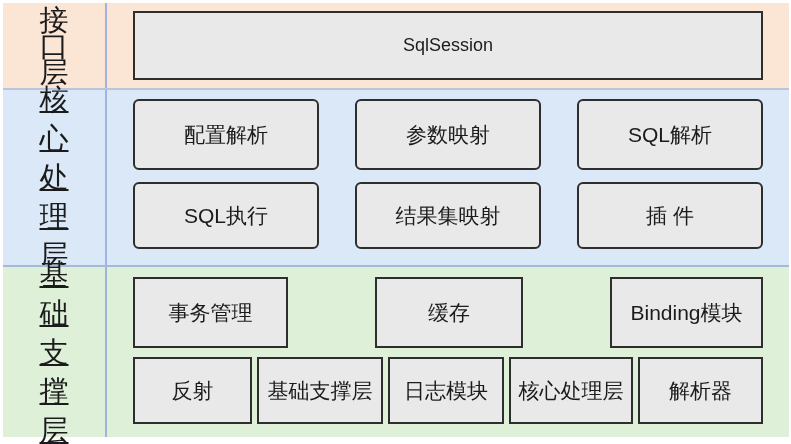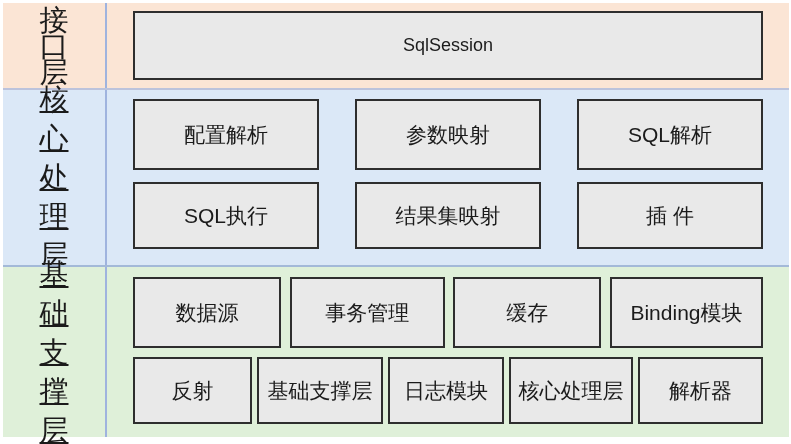--- a/index.html
+++ b/index.html
@@ -76,21 +76,21 @@
     justify-content: center;
     font-size: 21px;
     color: #1b1b1b;
     white-space: nowrap;
   }
   .sqlsession-box {
     width: 100%;
     height: 69px;
     font-size: 18px;
   }
-  .band-core .mod-box { width: 186px; height: 71px; }
+  .band-core .mod-box { width: 186px; height: 71px; border-radius: 6px; }
   .band-core .box-row + .box-row .mod-box { height: 67px; }
 
   .band-foundation .row-a .mod-box { height: 71px; }
   .band-foundation .row-b .mod-box { height: 67px; }
   
   .w-a1 { width: 148px; } .w-a2 { width: 155px; } .w-a3 { width: 148px; } .w-a4 { width: 153px; }
   
   .w-b1 { width: 119px; } .w-b2 { width: 126px; } .w-b3 { width: 116px; } .w-b4 { width: 124px; } .w-b5 { width: 125px; }
 </style>
 </head>
@@ -127,21 +127,20 @@
         </div>
       </div>
     </div>
 
     <div class="band band-foundation">
       <div class="label-col">
         <div class="v-label lh-tall">基础支撑层</div>
       </div>
       <div class="content">
         <div class="box-row row-a">
-          <div class="mod-box w-a1">数据源</div>
           <div class="mod-box w-a2">事务管理</div>
           <div class="mod-box w-a3">缓存</div>
           <div class="mod-box w-a4">Binding模块</div>
         </div>
         <div class="box-row row-b">
           <div class="mod-box w-b1">反射</div>
           <div class="mod-box w-b2">基础支撑层</div>
           <div class="mod-box w-b3">日志模块</div>
           <div class="mod-box w-b4">核心处理层</div>
           <div class="mod-box w-b5">解析器</div>

